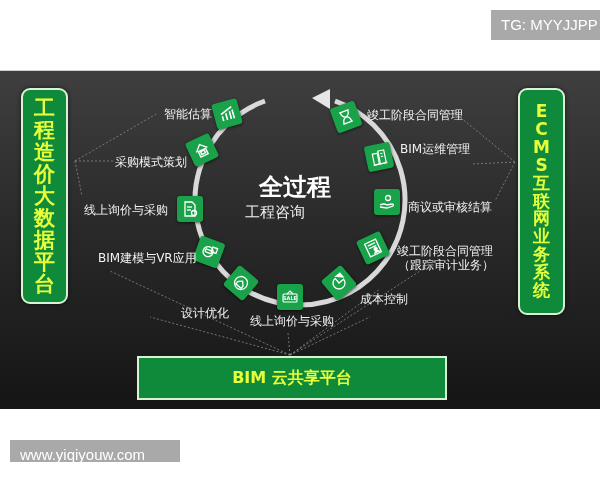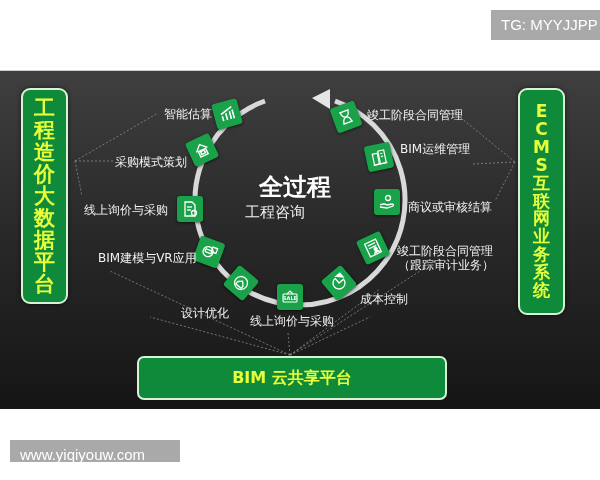--- a/index.html
+++ b/index.html
@@ -26,21 +26,21 @@
     display:flex; flex-direction:column; align-items:center; justify-content:center;
     box-shadow:0 0 4px rgba(0,0,0,0.6);
   }
   .vbox span { color:#e6ff3a; font-weight:bold; line-height:1.05; }
   .left-box { left:21px; top:17px; width:47px; height:216px; }
   .left-box span { font-size:21px; }
   .right-box { left:518px; top:17px; width:47px; height:227px; }
   .right-box span { font-size:17px; }
   .bottom-box {
     position:absolute; left:137px; top:285px; width:310px; height:44px;
-    background:#0f8a3a; border:2px solid #d9f2d5; border-radius:7px; box-sizing:border-box;
+    background:#0f8a3a; border:2px solid #d9f2d5; border-radius:0; box-sizing:border-box;
     display:flex; align-items:center; justify-content:center;
     color:#e6ff3a; font-weight:bold; font-size:16px;
   }
   .tile {
     position:absolute; width:26px; height:26px; background:#1aa24a;
     border-radius:3px; box-shadow:0 1px 3px rgba(0,0,0,0.6);
     display:flex; align-items:center; justify-content:center;
   }
   .tile svg { width:18px; height:18px; }
   .lbl {

